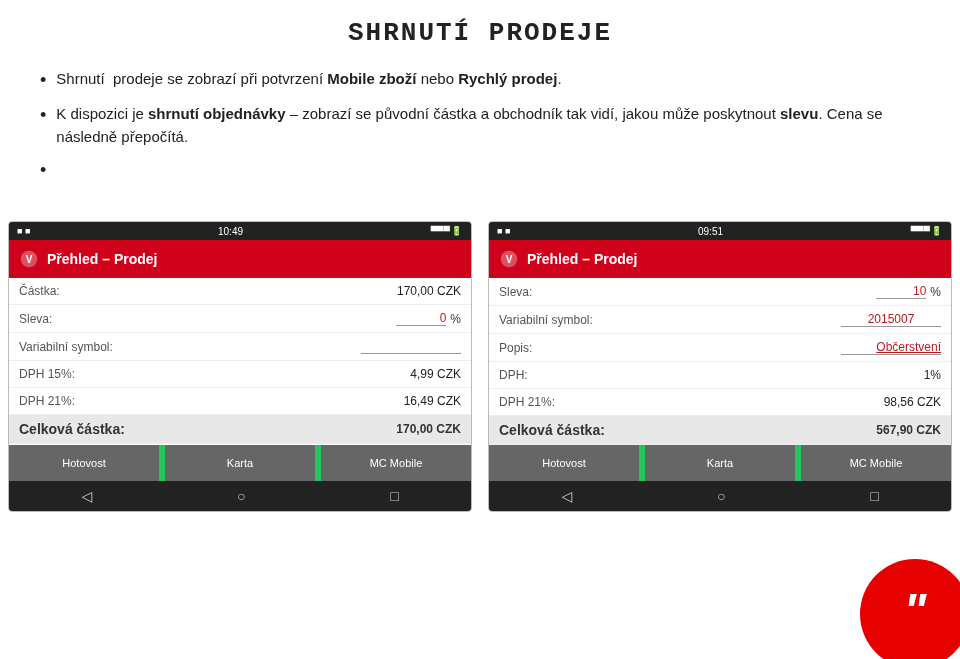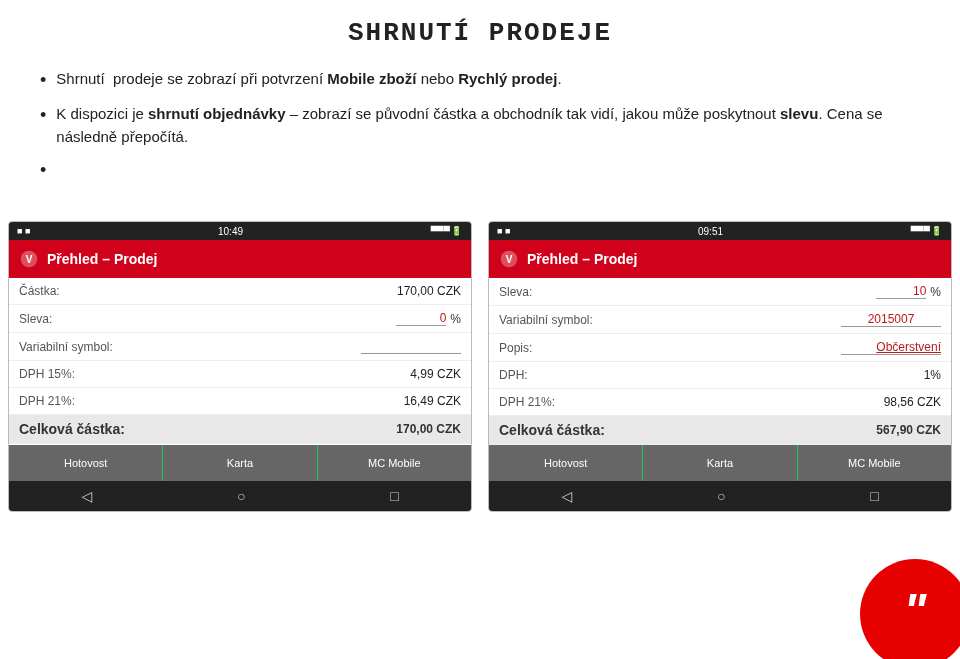--- a/index.html
+++ b/index.html
@@ -179,21 +179,21 @@
     .action-btn {
       flex: 1;
       background: #666;
       color: #fff;
       border: none;
       font-size: 11px;
       cursor: pointer;
       display: flex;
       align-items: center;
       justify-content: center;
-      border-right: 1px solid #22c55e;
+      border-right: 6px solid #22c55e;
     }
 
     .action-btn:last-child {
       border-right: none;
     }
 
     .nav-bar {
       background: #222;
       display: flex;
       justify-content: space-around;

